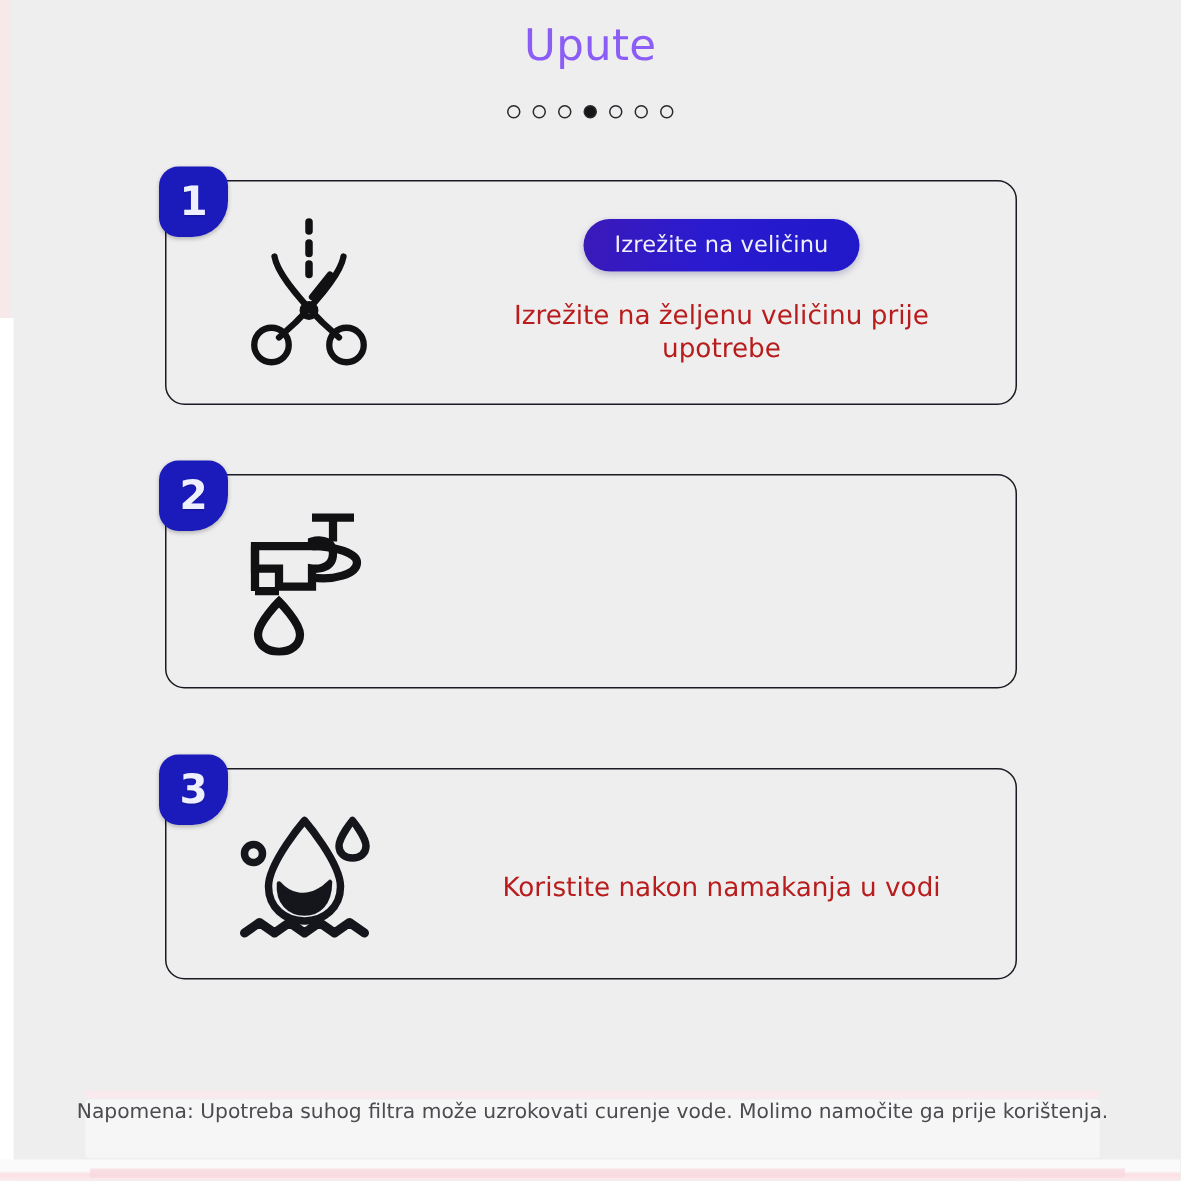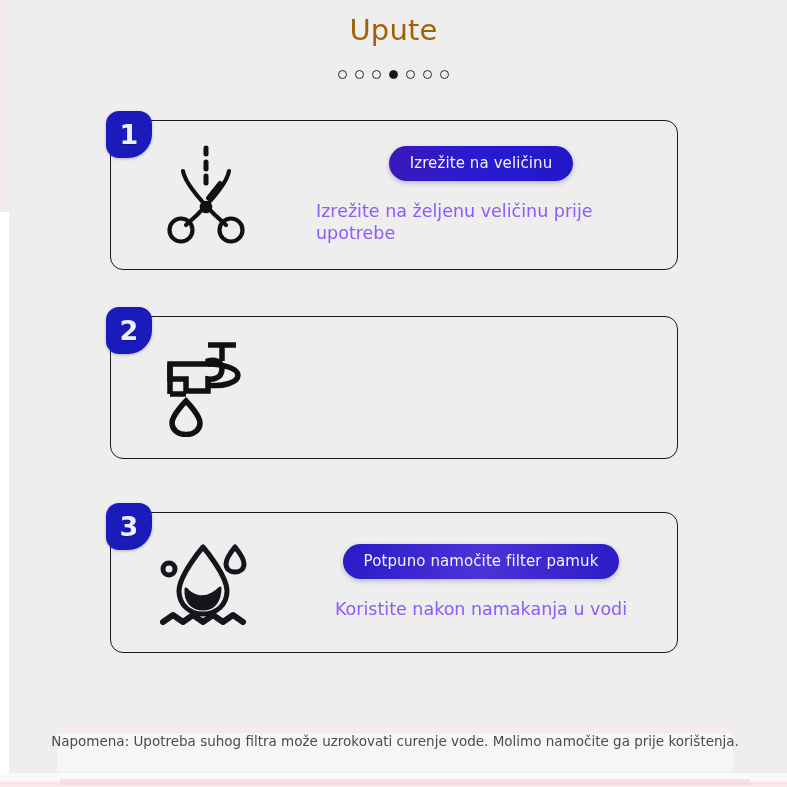--- a/index.html
+++ b/index.html
@@ -30,21 +30,21 @@
     background: #ffffff;
   }
 
   
   .page-title {
     position: absolute;
     top: 13px; left: 0; right: 0;
     text-align: center;
     font-size: 29px;
     font-weight: 400;
-    color: #a16207;
+    color: #8b5cf6;
     letter-spacing: 0.2px;
   }
 
   .dots {
     position: absolute;
     top: 70px; left: 0; right: 0;
     display: flex;
     justify-content: center;
     gap: 8px;
   }
@@ -119,22 +119,22 @@
     letter-spacing: .1px;
     white-space: nowrap;
     box-shadow: 0 2px 5px rgba(20,20,90,.25);
   }
   .pill-1 { background: linear-gradient(100deg, #3b19b8 0%, #2a1bd0 45%, #2018c9 100%); }
   .pill-2 { background: linear-gradient(100deg, #6a3ad6 0%, #4a27cf 45%, #2d1cc4 100%); }
   .pill-3 { background: linear-gradient(100deg, #2a1bc6 0%, #4b33d8 50%, #2c1cc6 100%); }
 
   .desc {
     margin-top: 20px;
-    text-align: left;
-    color: #8b5cf6;
+    text-align: center;
+    color: #b91c1c;
     font-size: 17.5px;
     line-height: 1.25;
     max-width: 330px;
   }
 
   
   .note-box {
     position: absolute;
     left: 57px;
     top: 733px;
@@ -237,21 +237,20 @@
     <div class="icon-wrap">
       <svg width="94" height="88" viewBox="0 0 94 88" fill="none" stroke="#15151c" stroke-width="5" stroke-linecap="round" stroke-linejoin="round">
         <path d="M44 8 C44 8 20 36 20 52 C20 66 31 75 44 75 C57 75 68 66 68 52 C68 36 44 8 44 8 Z"></path>
         <path d="M27 50 C34 58 44 60 53 55 C56 53.5 59 51 61 49 C61 64 53 70 44 70 C34 70 26 63 27 50 Z" fill="#15151c" stroke-width="3"></path>
         <path d="M76 8 C76 8 67 19 67 25 C67 30 71 33 76 33 C81 33 85 30 85 25 C85 19 76 8 76 8 Z"></path>
         <circle cx="10" cy="30" r="6"></circle>
         <path d="M4 83 L14 76 L24 83 L34 76 L44 83 L54 76 L64 83 L74 76 L84 83" stroke-width="6"></path>
       </svg>
     </div>
     <div class="text-col">
-      <span class="pill pill-3">Potpuno namočite filter pamuk</span>
       <div class="desc">Koristite nakon namakanja u vodi</div>
     </div>
   </div>
 </div>
 
 <div class="note-tint-top"></div>
 <div class="note-box">
   <span class="note-text">Napomena: Upotreba suhog filtra može uzrokovati curenje vode. Molimo namočite ga prije korištenja.</span>
 </div>
 <div class="bottom-band">

